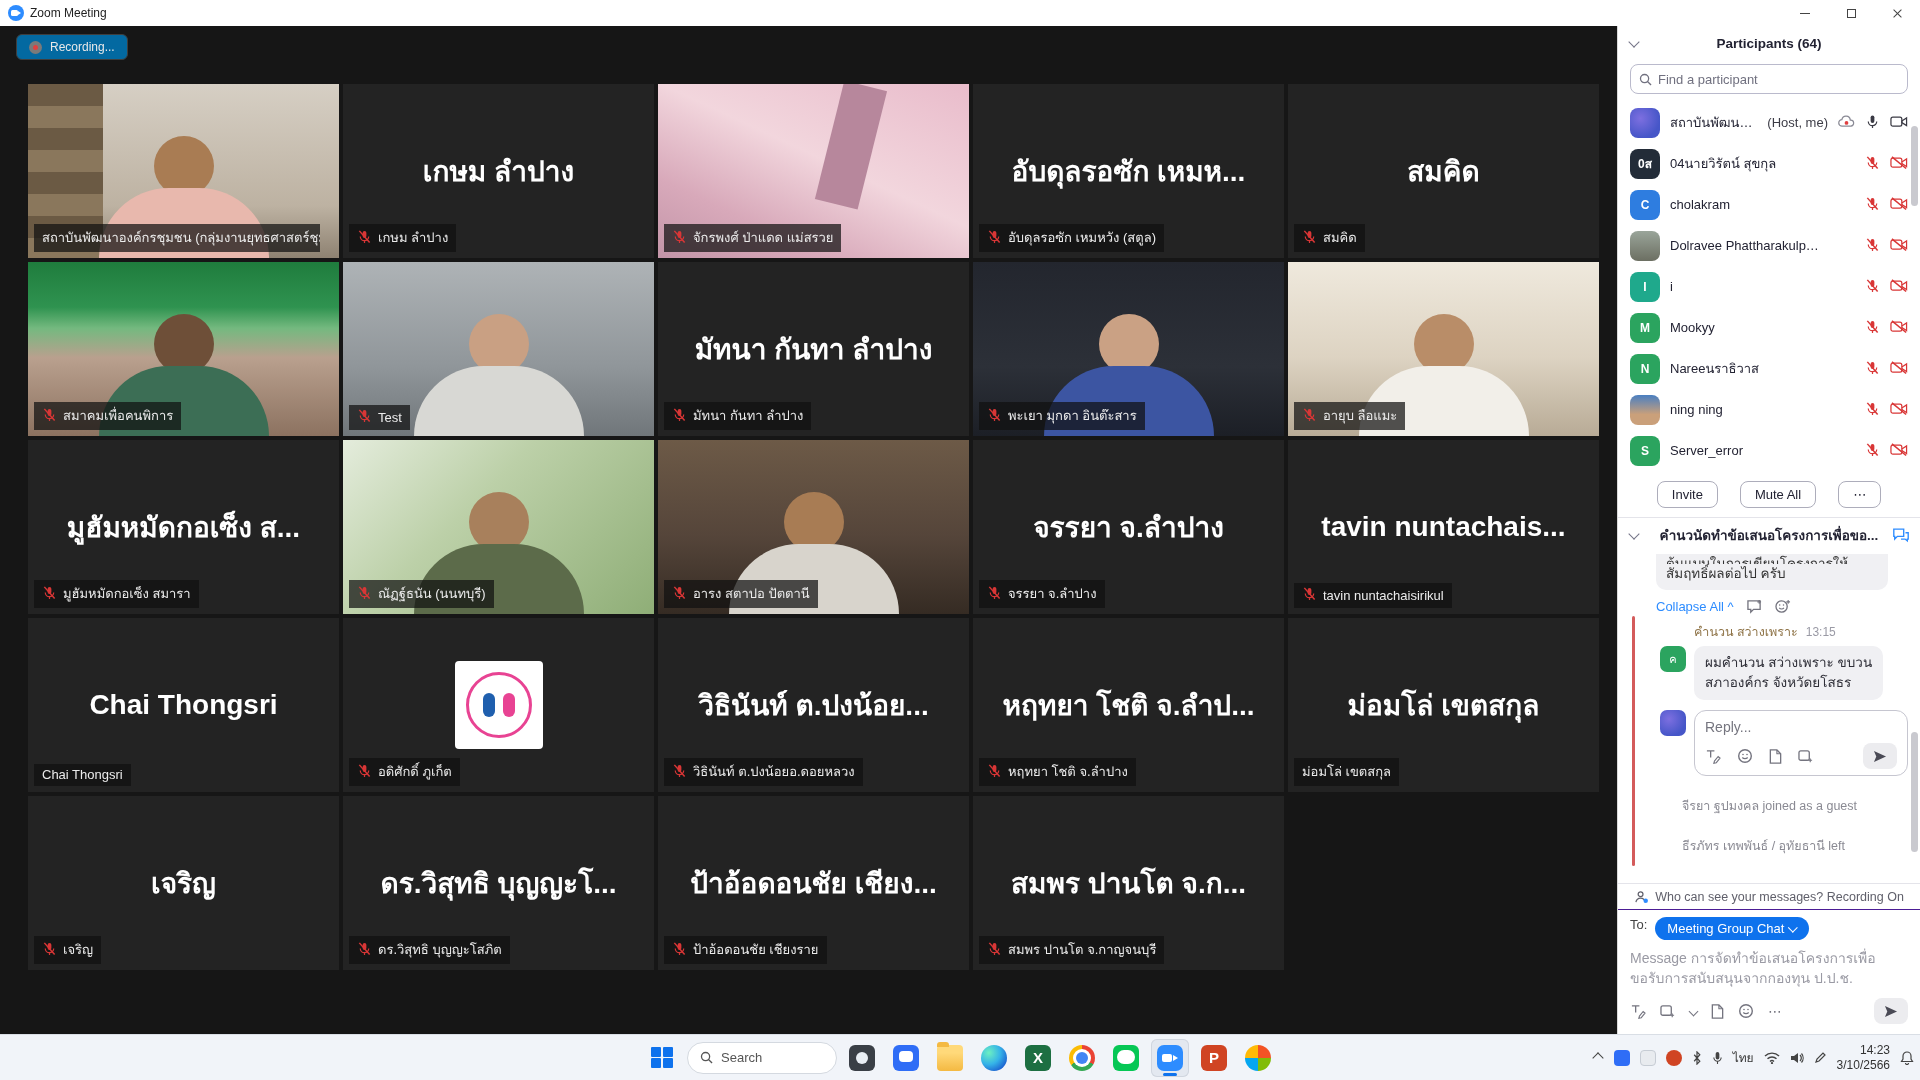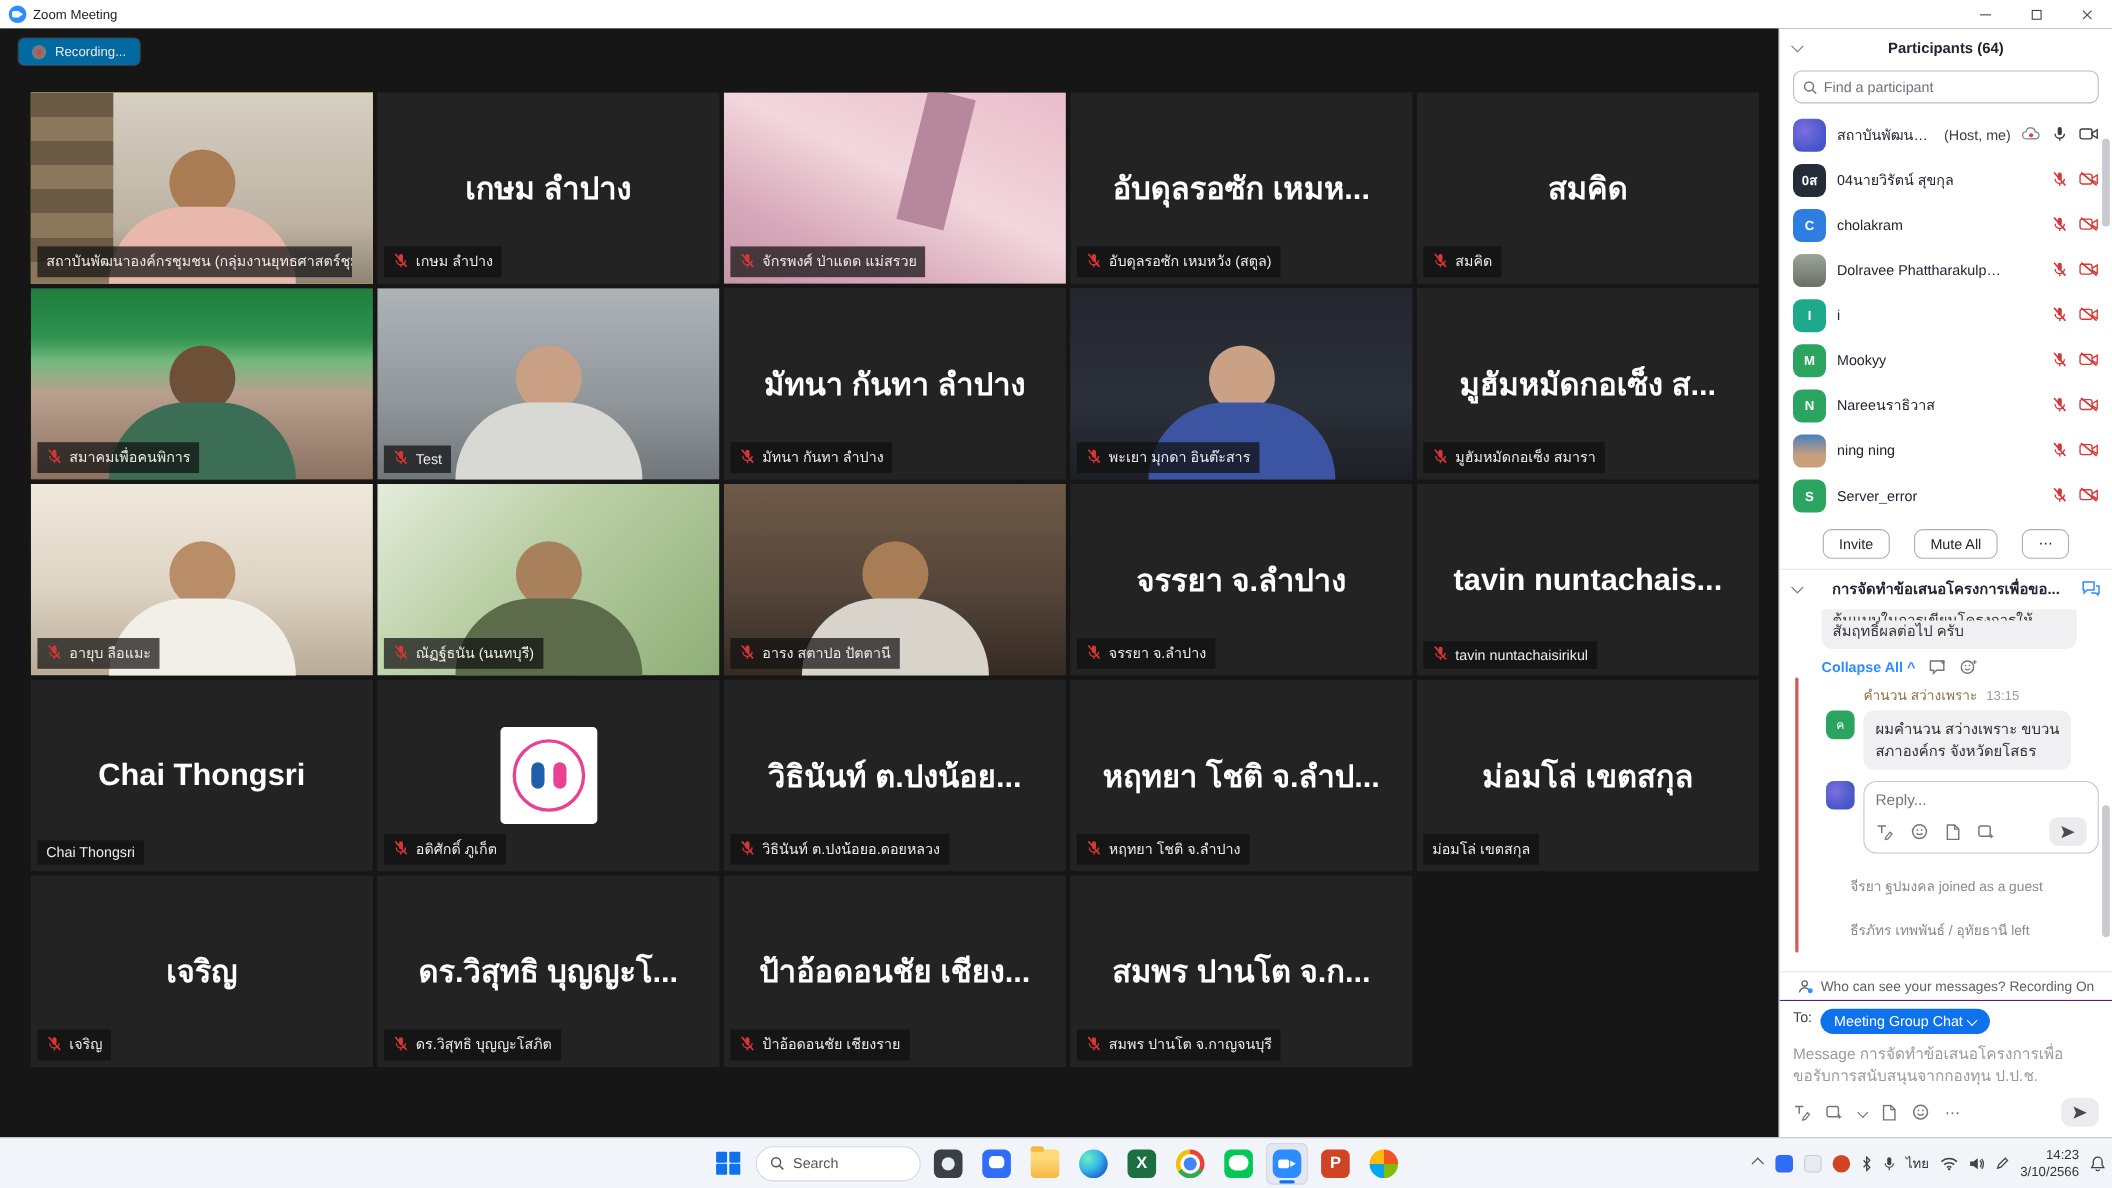--- a/index.html
+++ b/index.html
@@ -73,21 +73,21 @@
   .pbuttons{height:46px;display:flex;align-items:center;justify-content:center;gap:22px;flex:0 0 auto;}
   .btn{height:27px;background:#fff;border:1px solid #adadbb;border-radius:8px;padding:0 14px;font-size:13px;color:#232333;display:flex;align-items:center;}
   .divider{height:1px;background:#e4e4ea;flex:0 0 auto;}
 
   
   .chat-body{flex:1;position:relative;overflow:hidden;padding:2px 12px 0 24px;}
   .thread-bar{position:absolute;left:14px;top:64px;width:3px;height:250px;background:#d45b5b;border-radius:2px;}
   .clip-bubble{margin-left:14px;width:232px;background:#f0f0f3;border-radius:0 0 10px 10px;padding:0 10px 7px;overflow:hidden;}
   .clip-bubble .l1{font-size:13.5px;color:#333;height:10px;overflow:hidden;line-height:19px;}
   .clip-bubble .l2{font-size:13.5px;color:#333;line-height:19px;}
-  .collapse-row{display:flex;align-items:flex-end;gap:12px;margin:9px 0 8px 14px;font-weight:bold;}
+  .collapse-row{display:flex;align-items:flex-end;gap:12px;margin:9px 0 8px 14px;}
   .collapse-link{color:#2d8cff;font-size:13px;}
   .msg-sender-row{margin-left:52px;font-size:12.5px;display:flex;gap:8px;align-items:baseline;}
   .sender{color:#8f7448;}
   .mtime{color:#9a9aa5;font-size:12px;}
   .msg-row{display:flex;gap:8px;margin:4px 0 0 18px;align-items:flex-start;}
   .chat-av{width:26px;height:26px;border-radius:7px;background:#2ba45f;color:#fff;font-size:11px;display:flex;align-items:center;justify-content:center;flex:0 0 auto;}
   .bubble{background:#f0f0f3;border-radius:10px;padding:7px 11px;font-size:13.5px;color:#2f2f38;line-height:20px;max-width:212px;}
   .reply-wrap{display:flex;gap:8px;margin:10px 0 0 18px;align-items:flex-start;}
   .reply-av{width:26px;height:26px;border-radius:7px;background:radial-gradient(circle at 35% 35%,#7d6fe0,#4656c8 70%);flex:0 0 auto;}
   .reply-box{flex:1;border:1px solid #c6c6d0;border-radius:12px;padding:8px 10px 6px;background:#fff;}
@@ -270,39 +270,39 @@
             <div class="name-tag">
               <span><svg width="15" height="15" viewBox="0 0 16 16">
                   <rect x="6" y="2" width="4" height="7.5" rx="2" fill="#d93636"></rect>
                   <path d="M3.5 8a4.5 4.5 0 0 0 9 0M8 12.5V15" fill="none" stroke="#d93636" stroke-width="1.3"></path>
                   <line x1="2.5" y1="2" x2="13.5" y2="14.5" stroke="#d93636" stroke-width="1.6"></line>
                 </svg></span>
               <span>พะเยา มุกดา อินต๊ะสาร</span>
             </div>
           </div>
           <div class="tile">
+            <div class="scene scene-bright person"></div>
+            <div class="name-tag">
+              <span><svg width="15" height="15" viewBox="0 0 16 16">
+                  <rect x="6" y="2" width="4" height="7.5" rx="2" fill="#d93636"></rect>
+                  <path d="M3.5 8a4.5 4.5 0 0 0 9 0M8 12.5V15" fill="none" stroke="#d93636" stroke-width="1.3"></path>
+                  <line x1="2.5" y1="2" x2="13.5" y2="14.5" stroke="#d93636" stroke-width="1.6"></line>
+                </svg></span>
+              <span>อายุบ ลือแมะ</span>
+            </div>
+          </div>
+          <div class="tile">
             <div class="center-name">มูฮัมหมัดกอเซ็ง ส...</div>
             <div class="name-tag">
               <span><svg width="15" height="15" viewBox="0 0 16 16">
                   <rect x="6" y="2" width="4" height="7.5" rx="2" fill="#d93636"></rect>
                   <path d="M3.5 8a4.5 4.5 0 0 0 9 0M8 12.5V15" fill="none" stroke="#d93636" stroke-width="1.3"></path>
                   <line x1="2.5" y1="2" x2="13.5" y2="14.5" stroke="#d93636" stroke-width="1.6"></line>
                 </svg></span>
               <span>มูฮัมหมัดกอเซ็ง สมารา</span>
-            </div>
-          </div>
-          <div class="tile">
-            <div class="scene scene-bright person"></div>
-            <div class="name-tag">
-              <span><svg width="15" height="15" viewBox="0 0 16 16">
-                  <rect x="6" y="2" width="4" height="7.5" rx="2" fill="#d93636"></rect>
-                  <path d="M3.5 8a4.5 4.5 0 0 0 9 0M8 12.5V15" fill="none" stroke="#d93636" stroke-width="1.3"></path>
-                  <line x1="2.5" y1="2" x2="13.5" y2="14.5" stroke="#d93636" stroke-width="1.6"></line>
-                </svg></span>
-              <span>อายุบ ลือแมะ</span>
             </div>
           </div>
           <div class="tile">
             <div class="scene scene-green person"></div>
             <div class="name-tag">
               <span><svg width="15" height="15" viewBox="0 0 16 16">
                   <rect x="6" y="2" width="4" height="7.5" rx="2" fill="#d93636"></rect>
                   <path d="M3.5 8a4.5 4.5 0 0 0 9 0M8 12.5V15" fill="none" stroke="#d93636" stroke-width="1.3"></path>
                   <line x1="2.5" y1="2" x2="13.5" y2="14.5" stroke="#d93636" stroke-width="1.6"></line>
                 </svg></span>
@@ -605,21 +605,21 @@
       <div class="pbuttons">
         <div class="btn">Invite</div>
         <div class="btn">Mute All</div>
         <div class="btn">⋯</div>
       </div>
 
       <div class="divider"></div>
 
       <div class="sec-head">
         <div class="chev"></div>
-        <div class="sec-title" style="max-width:220px;">การจัดทำข้อเสนอโครงการเพื่อขอ...</div>
+        <div class="sec-title" style="max-width:220px;">คำนวนัดทำข้อเสนอโครงการเพื่อขอ...</div>
         <svg class="ico" style="position:absolute;right:10px;" width="18" height="16" viewBox="0 0 20 17">
             <path d="M2 2h11v8H6l-3 3v-3H2z" fill="none" stroke="#2d8cff" stroke-width="1.5"></path>
             <path d="M15 6h3v7h-1v2l-2.5-2H10" fill="none" stroke="#2d8cff" stroke-width="1.5"></path>
           </svg>
       </div>
 
       <div class="chat-body">
         <div class="thread-bar"></div>
 
         <div class="clip-bubble">

